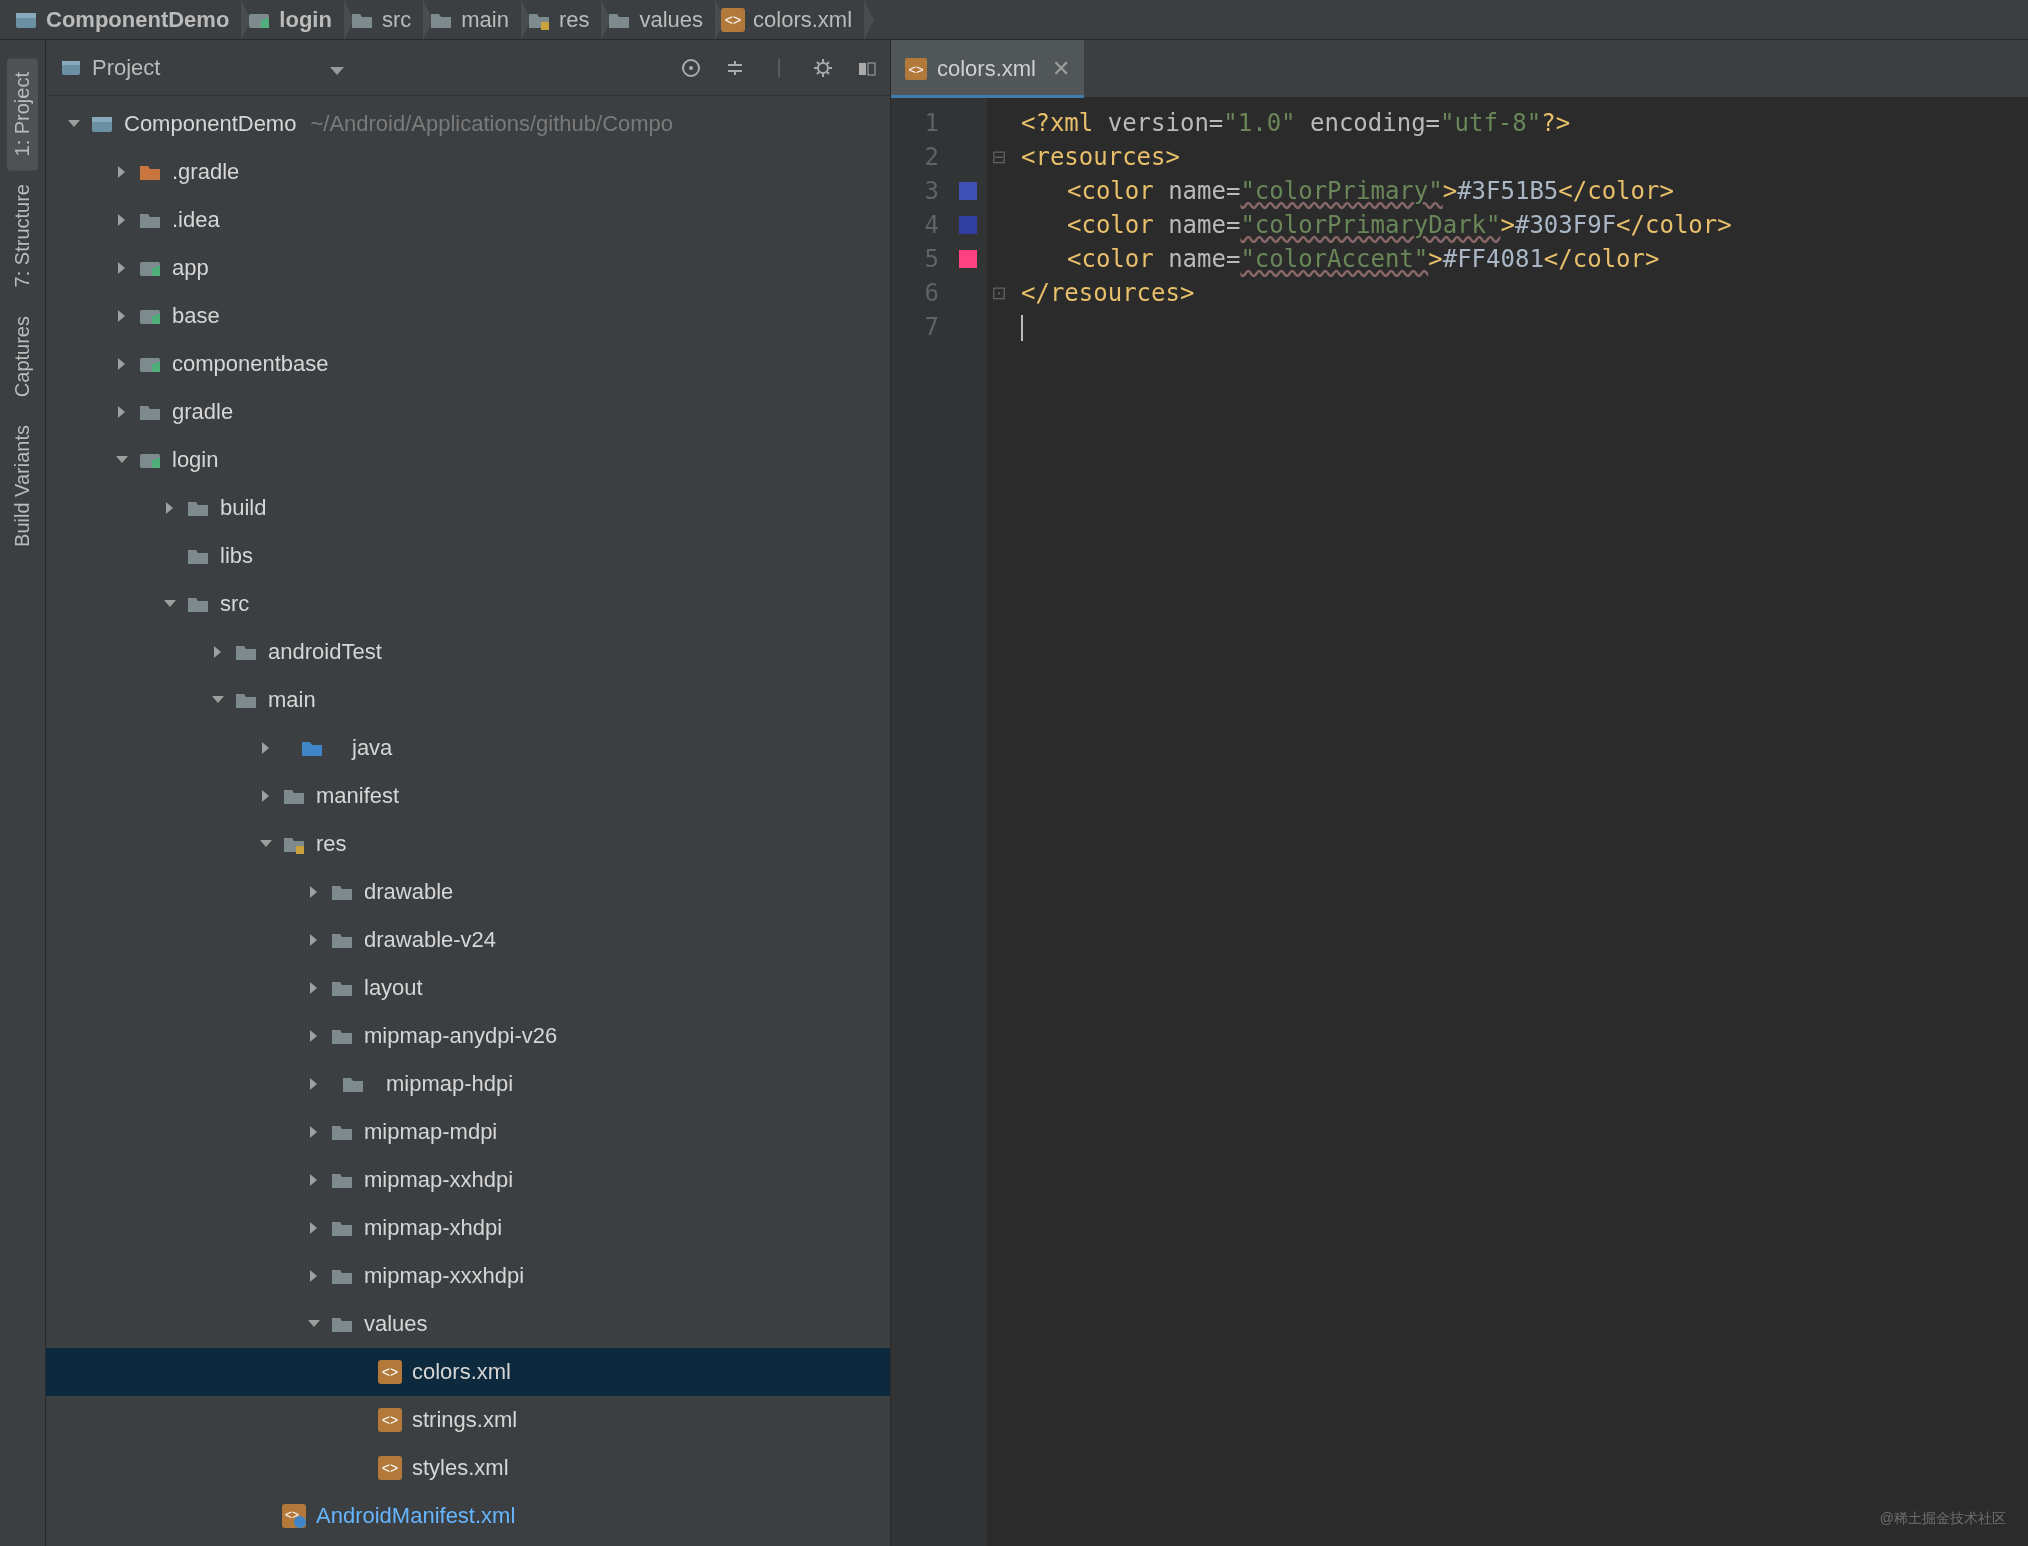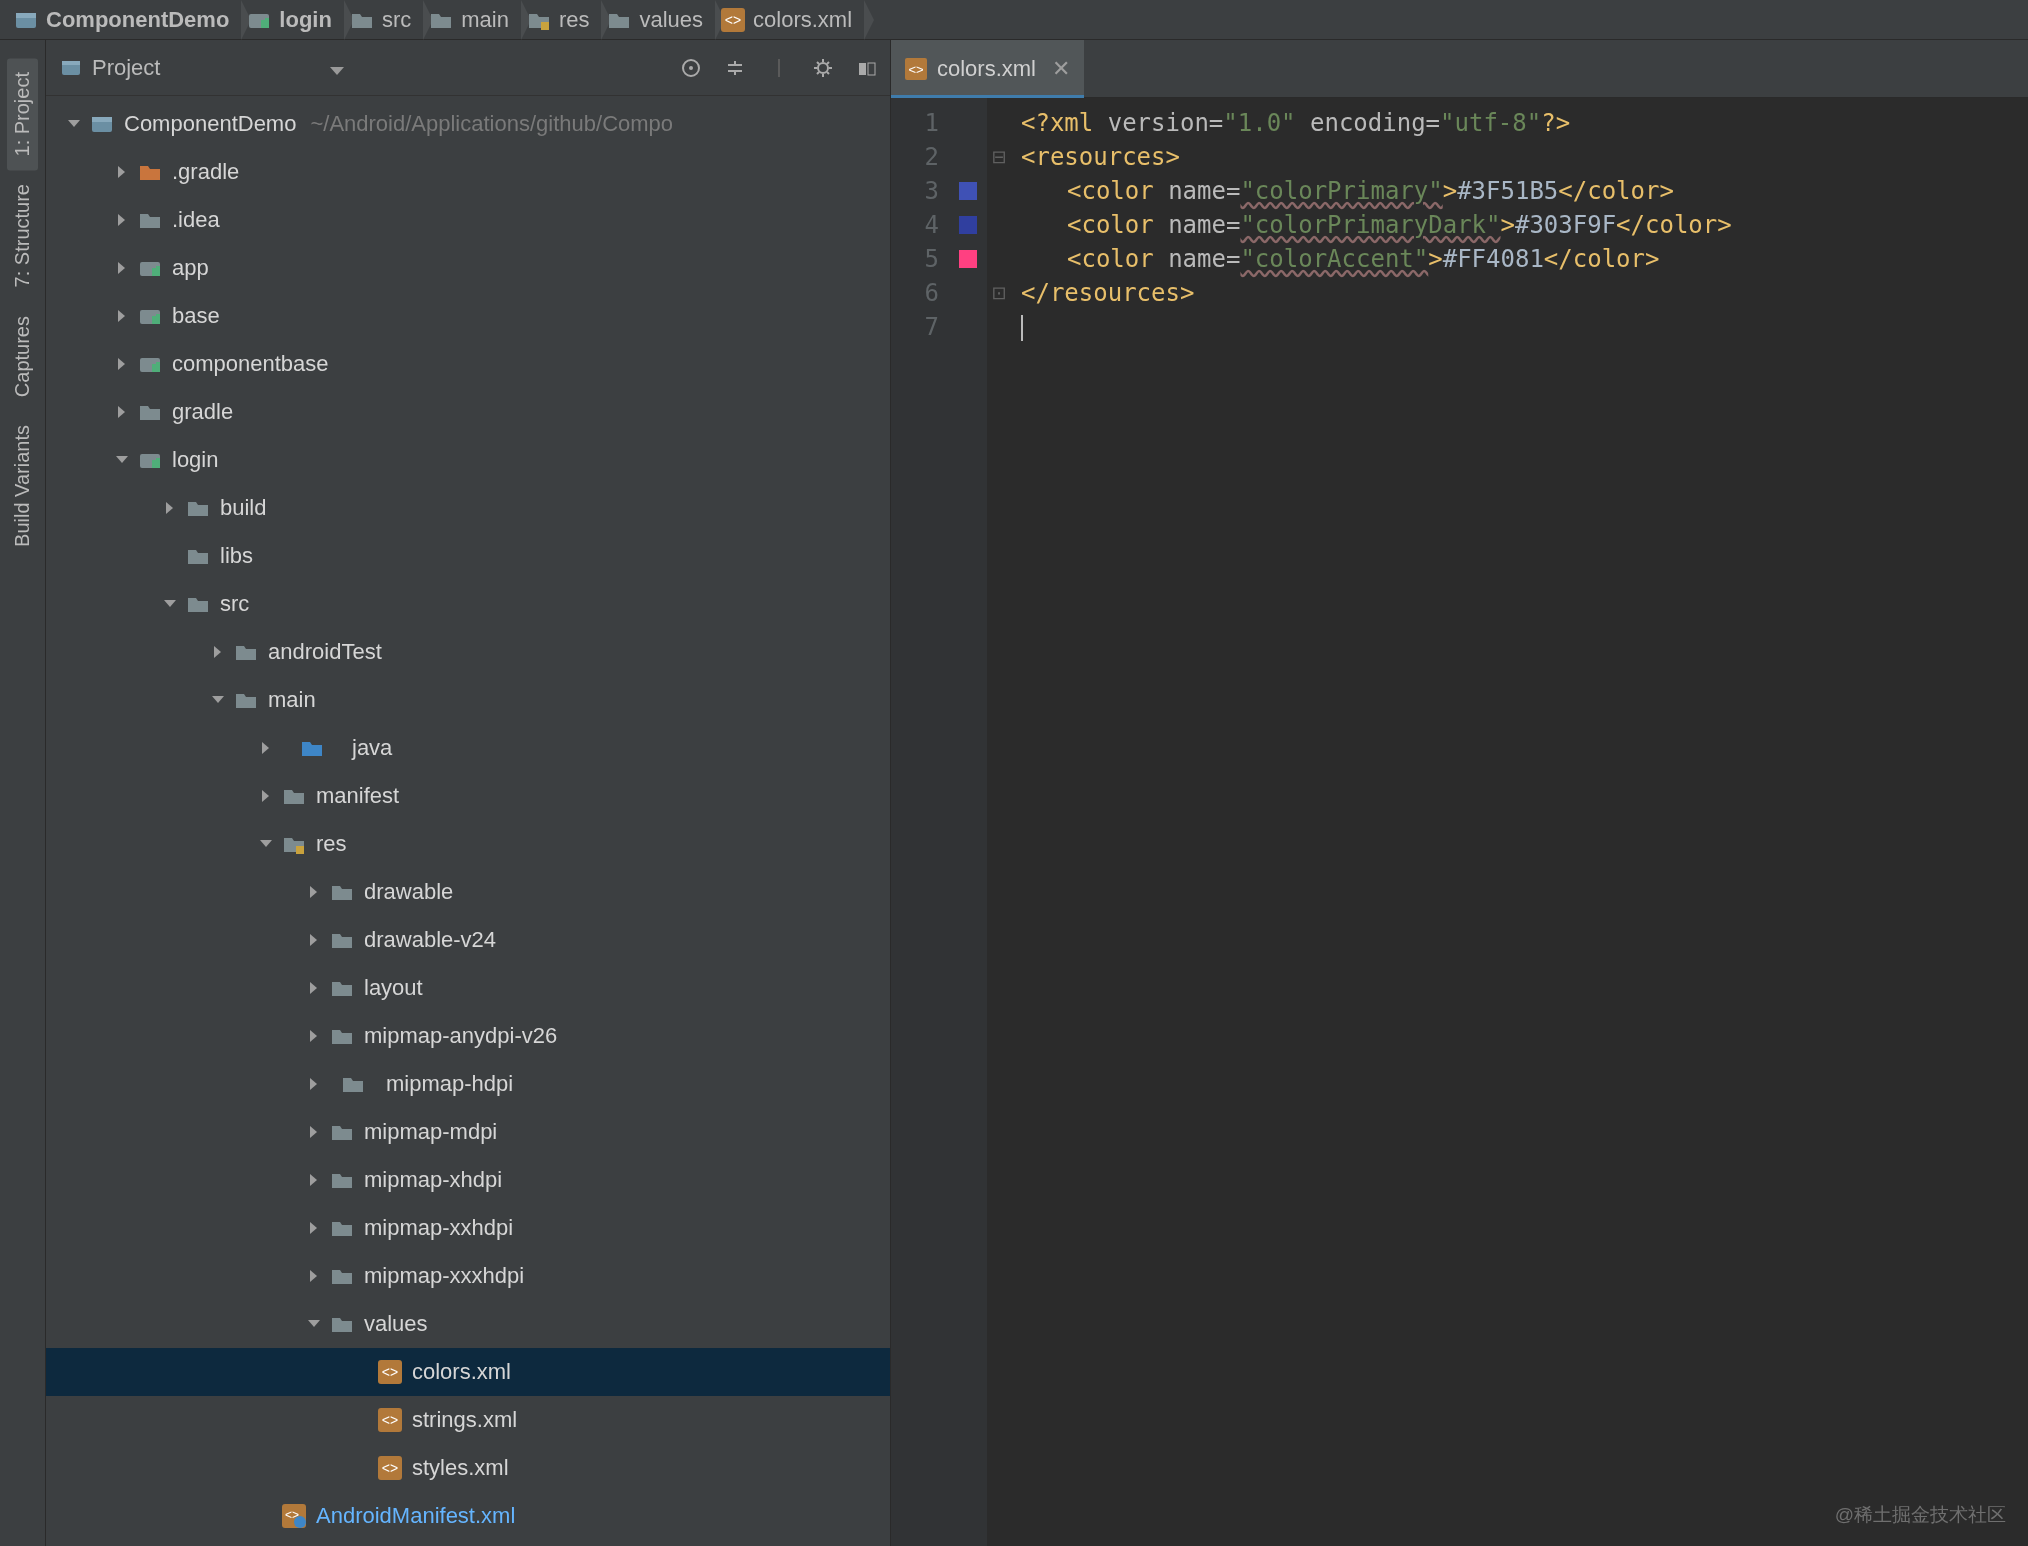--- a/index.html
+++ b/index.html
@@ -196,21 +196,21 @@
 .c-tag { color: #e8bf6a; }
 .c-attr { color: #bababa; }
 .c-str { color: #6a8759; }
 .c-val { color: #a9b7c6; }
 .underline { text-decoration: underline wavy rgba(180,130,130,.7); text-underline-offset: 3px; }
 .cursor {
   display: inline-block; width: 2px; height: 26px; background: #bbbbbb; vertical-align: middle;
 }
 
 .watermark {
-  position: fixed; right: 22px; bottom: 18px; color: #6f6f6f; font-size: 19px;
+  position: fixed; right: 22px; bottom: 18px; color: #6f6f6f; font-size: 14px;
 }
 
 
 svg { display: block; }
 </style>
 </head>
 <body>
 
 <div class="breadcrumb" id="breadcrumb">
     <div class="crumb bold">
@@ -627,34 +627,34 @@
           <span class="arrow">
             <svg width="16" height="16">
               <path d="M4 2l7 6-7 6z" fill="#9e9e9e"></path>
             </svg>
           </span>
           <span class="icon">
             <svg width="24" height="24">
               <path d="M2 6h8l2 3h10v11H2z" fill="#7d8b8f"></path>
             </svg>
           </span>
+          <span class="label">mipmap-xxhdpi</span>
+        </div>
+        <div class="node" style="padding-left: 256px;">
+          <span class="arrow">
+            <svg width="16" height="16">
+              <path d="M4 2l7 6-7 6z" fill="#9e9e9e"></path>
+            </svg>
+          </span>
+          <span class="icon">
+            <svg width="24" height="24">
+              <path d="M2 6h8l2 3h10v11H2z" fill="#7d8b8f"></path>
+            </svg>
+          </span>
           <span class="label">mipmap-xhdpi</span>
-        </div>
-        <div class="node" style="padding-left: 256px;">
-          <span class="arrow">
-            <svg width="16" height="16">
-              <path d="M4 2l7 6-7 6z" fill="#9e9e9e"></path>
-            </svg>
-          </span>
-          <span class="icon">
-            <svg width="24" height="24">
-              <path d="M2 6h8l2 3h10v11H2z" fill="#7d8b8f"></path>
-            </svg>
-          </span>
-          <span class="label">mipmap-xxhdpi</span>
         </div>
         <div class="node" style="padding-left: 256px;">
           <span class="arrow">
             <svg width="16" height="16">
               <path d="M4 2l7 6-7 6z" fill="#9e9e9e"></path>
             </svg>
           </span>
           <span class="icon">
             <svg width="24" height="24">
               <path d="M2 6h8l2 3h10v11H2z" fill="#7d8b8f"></path>

